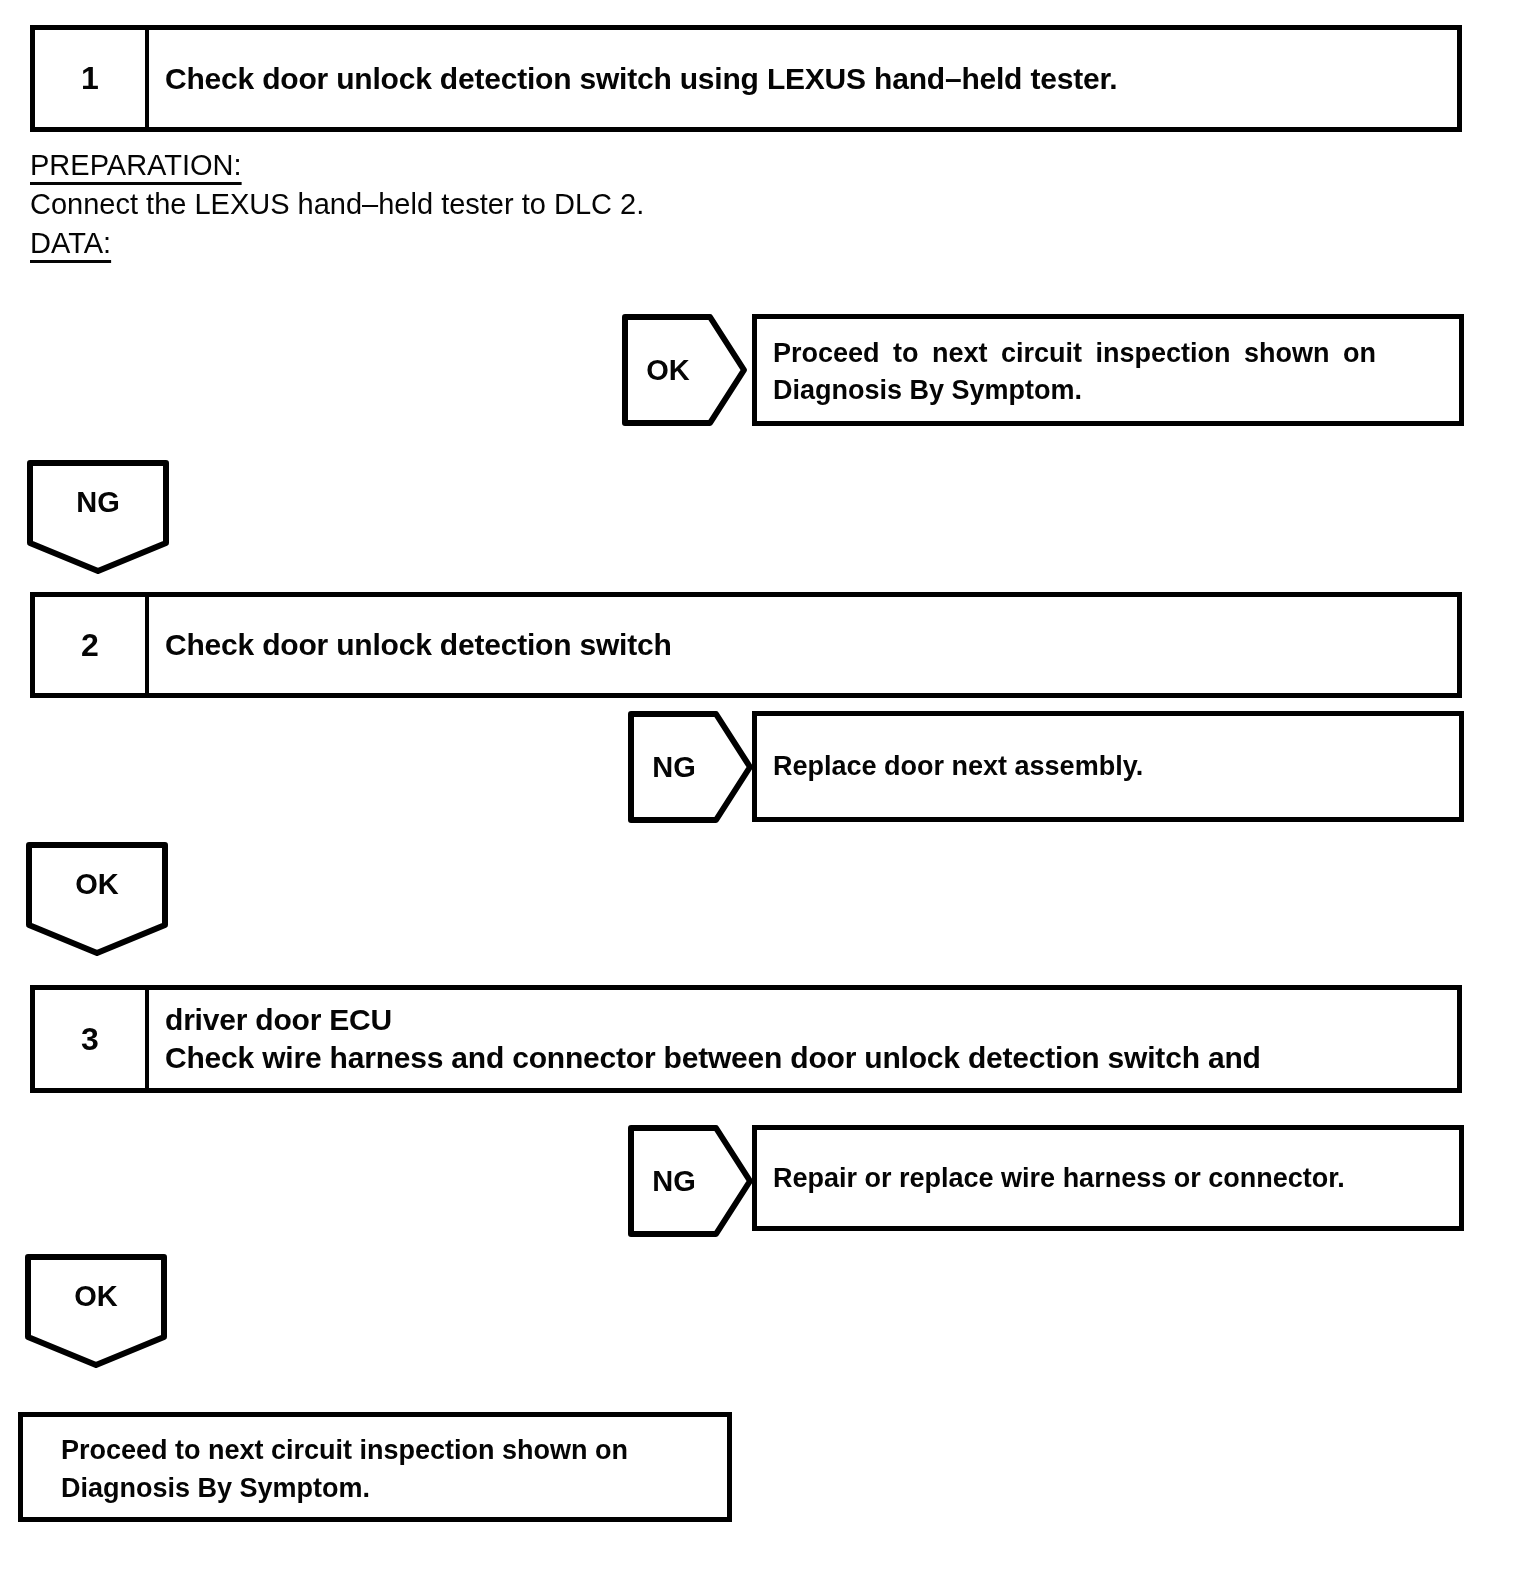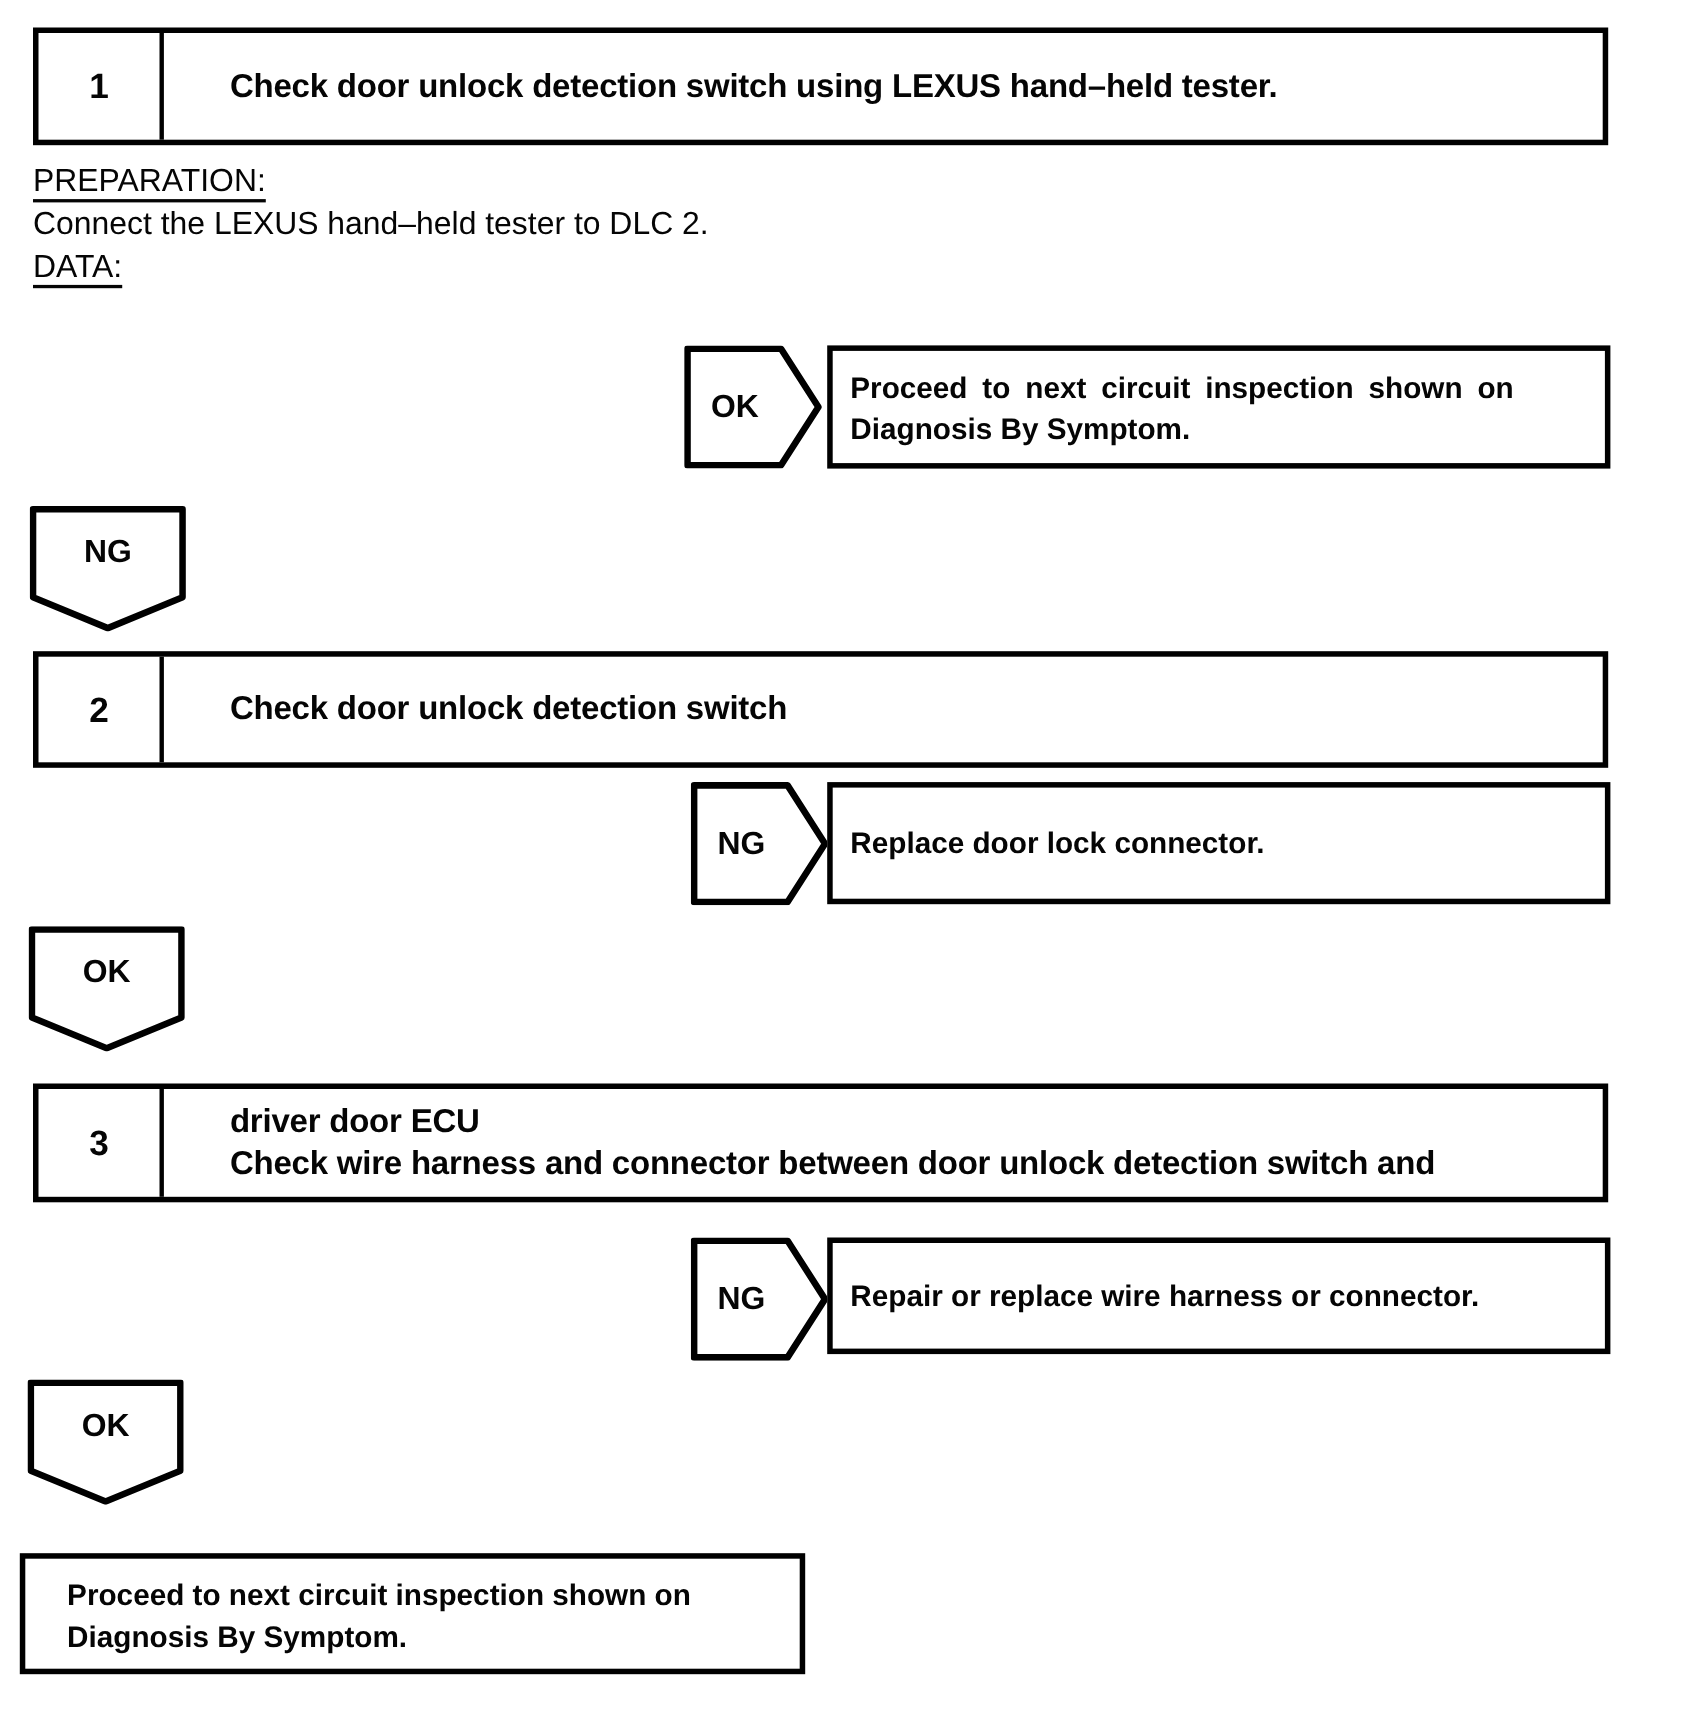--- a/index.html
+++ b/index.html
@@ -15,21 +15,21 @@
     position:absolute; background:#fff; border:5px solid #000;
     box-sizing:border-box; display:flex; align-items:stretch;
   }
   .stepbox .num {
     flex:0 0 110px; border-right:4px solid #000;
     display:flex; align-items:center; justify-content:center;
     font-weight:bold; font-size:32px;
   }
   .stepbox .title {
     flex:1; display:flex; flex-direction:column; justify-content:center;
-    padding-left:16px; font-weight:bold; font-size:30px; letter-spacing:-0.2px;margin-left:44px;
+    padding-left:16px; font-weight:bold; font-size:30px; letter-spacing:-0.2px;
   }
   .stepbox .title div { white-space:nowrap; line-height:38px; }
 
   .step1 { left:30px; top:25px;  width:1432px; height:107px; }
   .step2 { left:30px; top:592px; width:1432px; height:106px; }
   .step3 { left:30px; top:985px; width:1432px; height:108px; }
 
   
   .textblock { position:absolute; left:30px; top:146px; font-size:29px; }
   .tline { line-height:39px; white-space:nowrap; }
@@ -117,21 +117,21 @@
     </div>
   </div>
 
   <div class="arrow arrowR ar2">
     <svg width="126" height="112" viewBox="0 0 126 112">
       <polygon points="3,3 88,3 122,56 88,109 3,109" fill="#ffffff" stroke="#000000" stroke-width="6" stroke-linejoin="round"></polygon>
     </svg>
     <span class="lbl">NG</span>
   </div>
   <div class="result result2">
-    <div>Replace door lock connector.</div>
+    <div>Replace door next assembly.</div>
   </div>
 
   <div class="arrow arrowD ad2">
     <svg width="142" height="114" viewBox="0 0 142 114">
       <polygon points="3,3 139,3 139,83 71,111 3,83" fill="#ffffff" stroke="#000000" stroke-width="6" stroke-linejoin="round"></polygon>
     </svg>
     <span class="lbl">OK</span>
   </div>
 
   <div class="stepbox step3">

